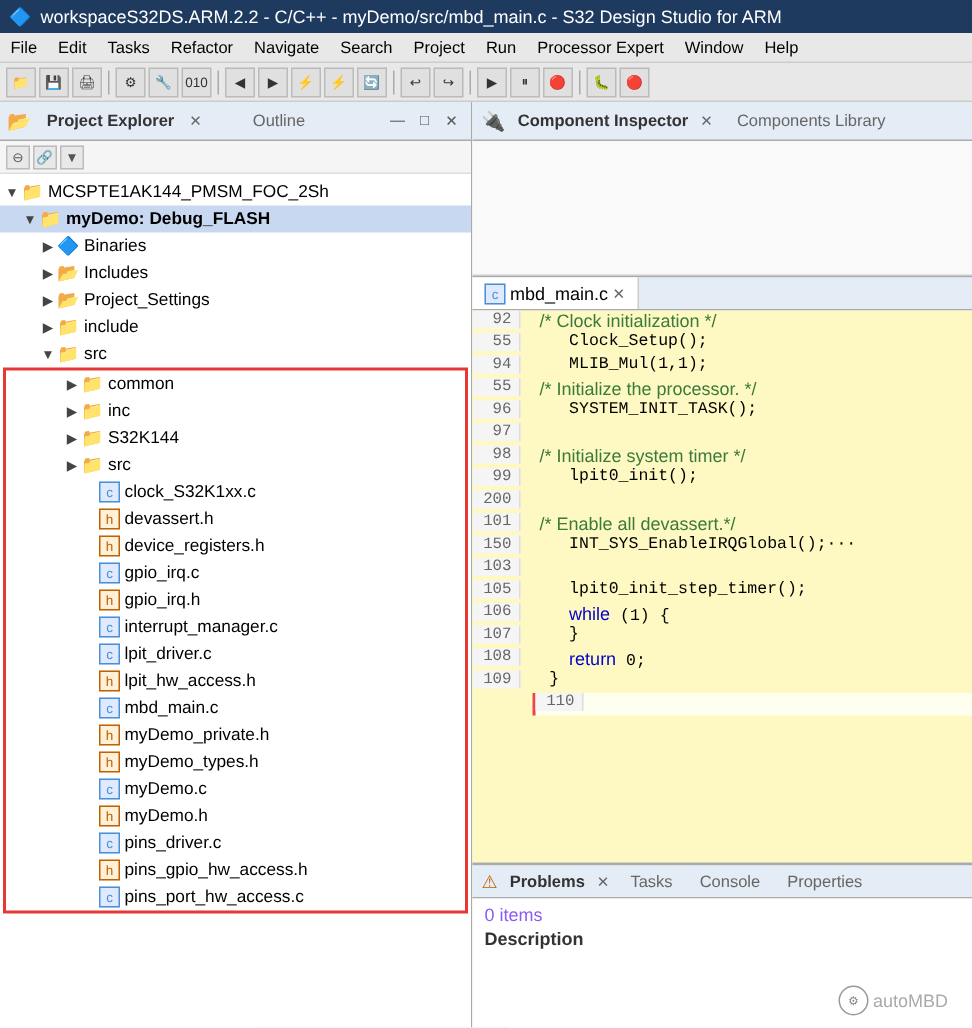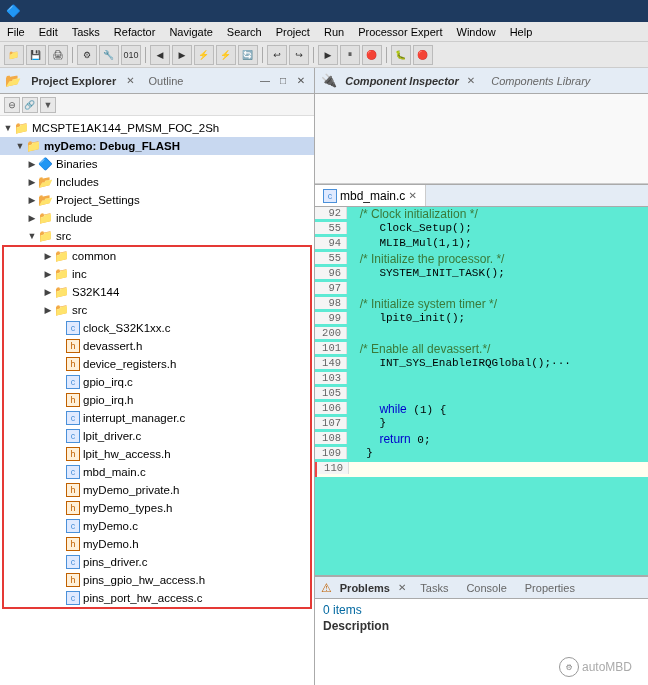--- a/index.html
+++ b/index.html
@@ -152,21 +152,20 @@
       display: flex;
       align-items: center;
       padding: 3px 6px;
       border-bottom: 1px solid #aaa;
       height: 26px;
       gap: 4px;
     }
     .rph-tab {
       font-size: 11px; font-weight: bold; color: #333;
       padding: 1px 4px;
-      font-style: italic;
     }
     .rph-tab-inactive { font-weight: normal; color: #666; }
 
     
     .inspector-blank {
       height: 90px;
       background: #f9f9f9;
       border-bottom: 1px solid #ccc;
     }
 
@@ -193,21 +192,21 @@
       height: 100%;
       cursor: pointer;
     }
     .editor-tab-icon { font-size: 11px; color: #666; }
 
     
     .code-area {
       flex: 1;
       overflow-y: auto;
       overflow-x: hidden;
-      background: #5eead4;
+      background: #fef9c3;
       font-family: 'Courier New', monospace;
       font-size: 11px;
     }
     .code-line {
       display: flex;
       align-items: flex-start;
       min-height: 15px;
       padding: 0;
     }
     .line-num {
@@ -224,21 +223,21 @@
     }
     .line-code {
       padding-left: 6px;
       white-space: pre;
       color: #000;
       font-family: 'Courier New', monospace;
       font-size: 11px;
     }
     .kw { color: #0000cc; }
     .cm { color: #3a7a3a; }
-    .cursor-line { background: #fffff0; border-left: 2px solid #ef4444; }
+    .cursor-line { background: #fffff0; border-left: 2px solid #ef4444; margin-left: 40px; }
 
     
     .bottom-panel {
       height: 110px;
       border-top: 2px solid #aaa;
       display: flex;
       flex-direction: column;
     }
     .bottom-panel-header {
       background: #e4ecf5;
@@ -254,21 +253,21 @@
       padding: 1px 4px;
     }
     .bp-tab-inactive { font-weight: normal; color: #666; }
 
     .bottom-content {
       flex: 1;
       padding: 4px 8px;
       background: #fff;
       font-size: 11px;
     }
-    .bottom-items-count { color: #0369a1; margin-bottom: 2px; }
+    .bottom-items-count { color: #8b5cf6; margin-bottom: 2px; }
     .bottom-col-header { color: #333; font-weight: bold; }
 
     
     .tree-view::-webkit-scrollbar { width: 8px; }
     .tree-view::-webkit-scrollbar-thumb { background: #aaa; border-radius: 4px; }
     .tree-view::-webkit-scrollbar-track { background: #f0f0f0; }
 
     
     .autombd-watermark {
       position: absolute;
@@ -286,20 +285,21 @@
       border-radius: 50%;
       display: flex; align-items: center; justify-content: center;
       font-size: 8px; color: #888;
     }
   </style>
 </head>
 <body>
 
 <div class="titlebar">
   <span>🔷</span>
+  <span>workspaceS32DS.ARM.2.2 - C/C++ - myDemo/src/mbd_main.c - S32 Design Studio for ARM</span>
 </div>
 
 <div class="menubar">
   <span class="menu-item">File</span>
   <span class="menu-item">Edit</span>
   <span class="menu-item">Tasks</span>
   <span class="menu-item">Refactor</span>
   <span class="menu-item">Navigate</span>
   <span class="menu-item">Search</span>
   <span class="menu-item">Project</span>
@@ -335,21 +335,21 @@
   <div class="toolbar-btn">🔴</div>
 </div>
 
 <div class="main-area">
 
   <div class="left-panel">
     <div class="panel-header">
       <span style="color:#1a3a6e; font-size:13px;">📂</span>
       <span class="panel-tab">Project Explorer</span>
       <span style="font-size:10px;color:#666;cursor:pointer;">✕</span>
-      <span class="panel-tab panel-tab-inactive" style="margin-left:4px;">Outline</span>
+      <span class="panel-tab panel-tab-inactive" style="margin-left:24px;">Outline</span>
       <div class="panel-icons">
         <div class="panel-icon-btn">—</div>
         <div class="panel-icon-btn">□</div>
         <div class="panel-icon-btn">✕</div>
       </div>
     </div>
 
     <div class="tree-toolbar">
       <div class="tree-btn">⊖</div>
       <div class="tree-btn">🔗</div>
@@ -605,29 +605,30 @@
           </div>
           <div class="code-line">
             <span class="line-num">200</span>
             <span class="line-code">&nbsp;</span>
           </div>
           <div class="code-line">
             <span class="line-num">101</span>
             <span class="line-code"><span class="cm">  /* Enable all devassert.*/</span></span>
           </div>
           <div class="code-line">
-            <span class="line-num">149</span>
+            <span class="line-num">150</span>
             <span class="line-code">    INT_SYS_EnableIRQGlobal();···</span>
           </div>
           <div class="code-line">
             <span class="line-num">103</span>
             <span class="line-code">&nbsp;</span>
           </div>
           <div class="code-line">
             <span class="line-num">105</span>
+            <span class="line-code">    lpit0_init_step_timer();</span>
           </div>
           <div class="code-line">
             <span class="line-num">106</span>
             <span class="line-code">    <span class="kw">while</span> (1) {</span>
           </div>
           <div class="code-line">
             <span class="line-num">107</span>
             <span class="line-code">    }</span>
           </div>
           <div class="code-line">

